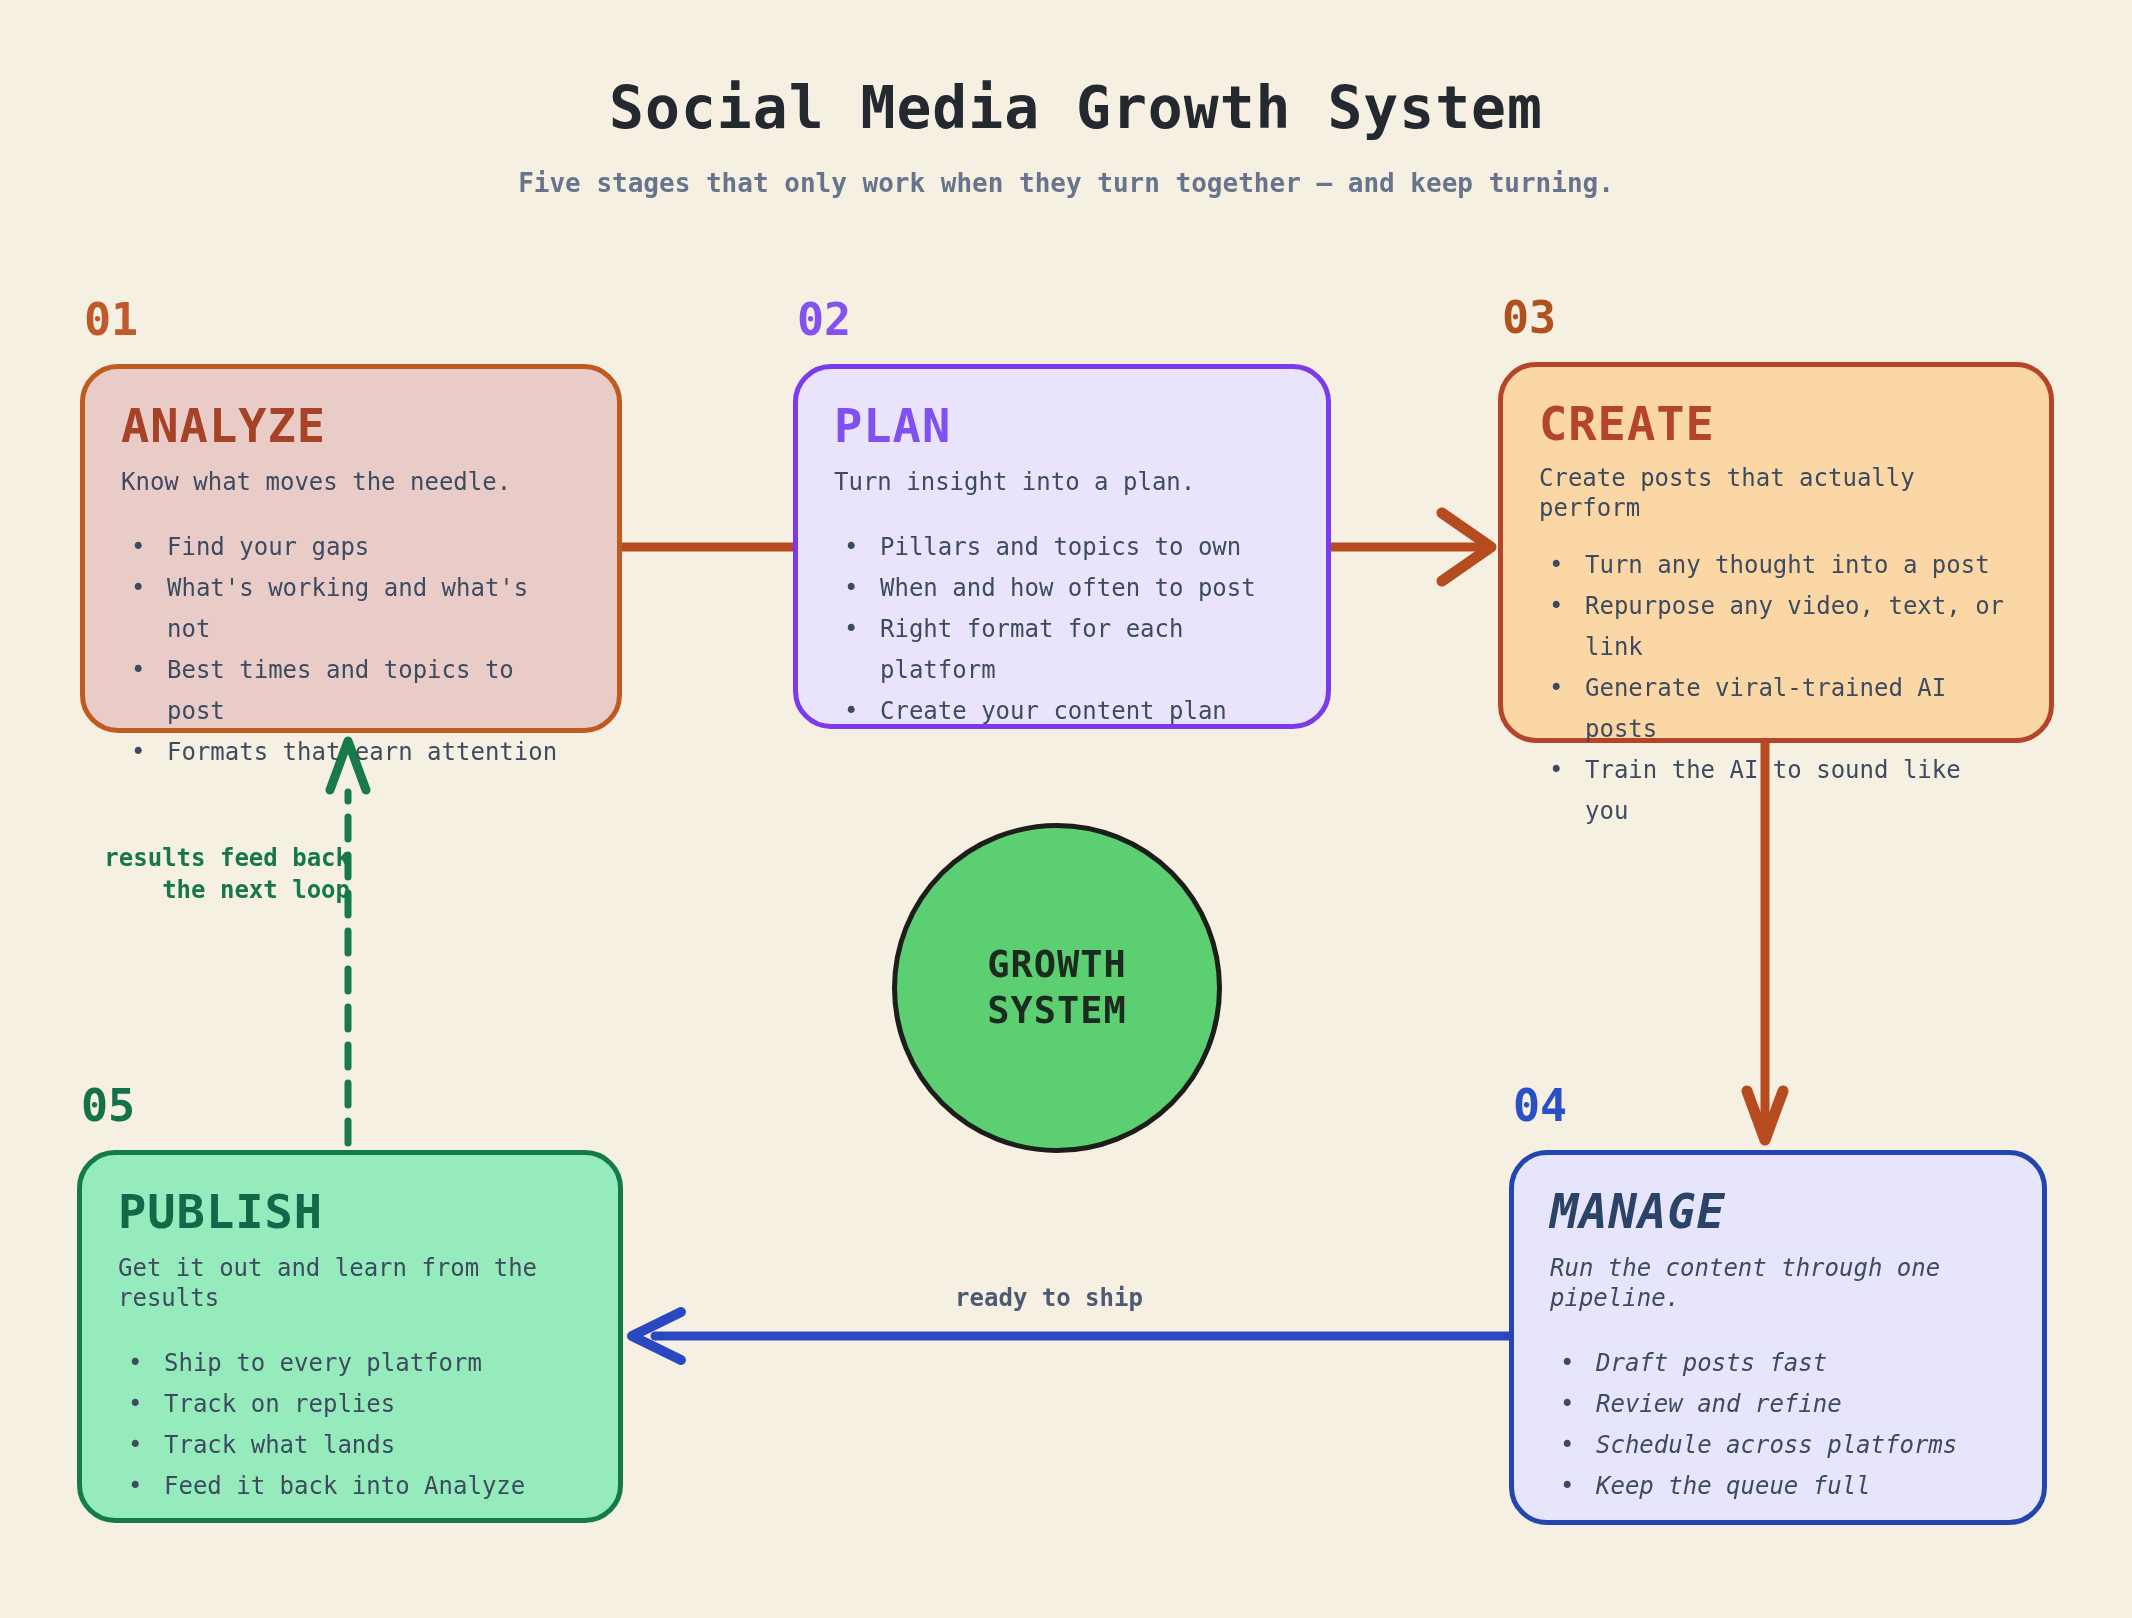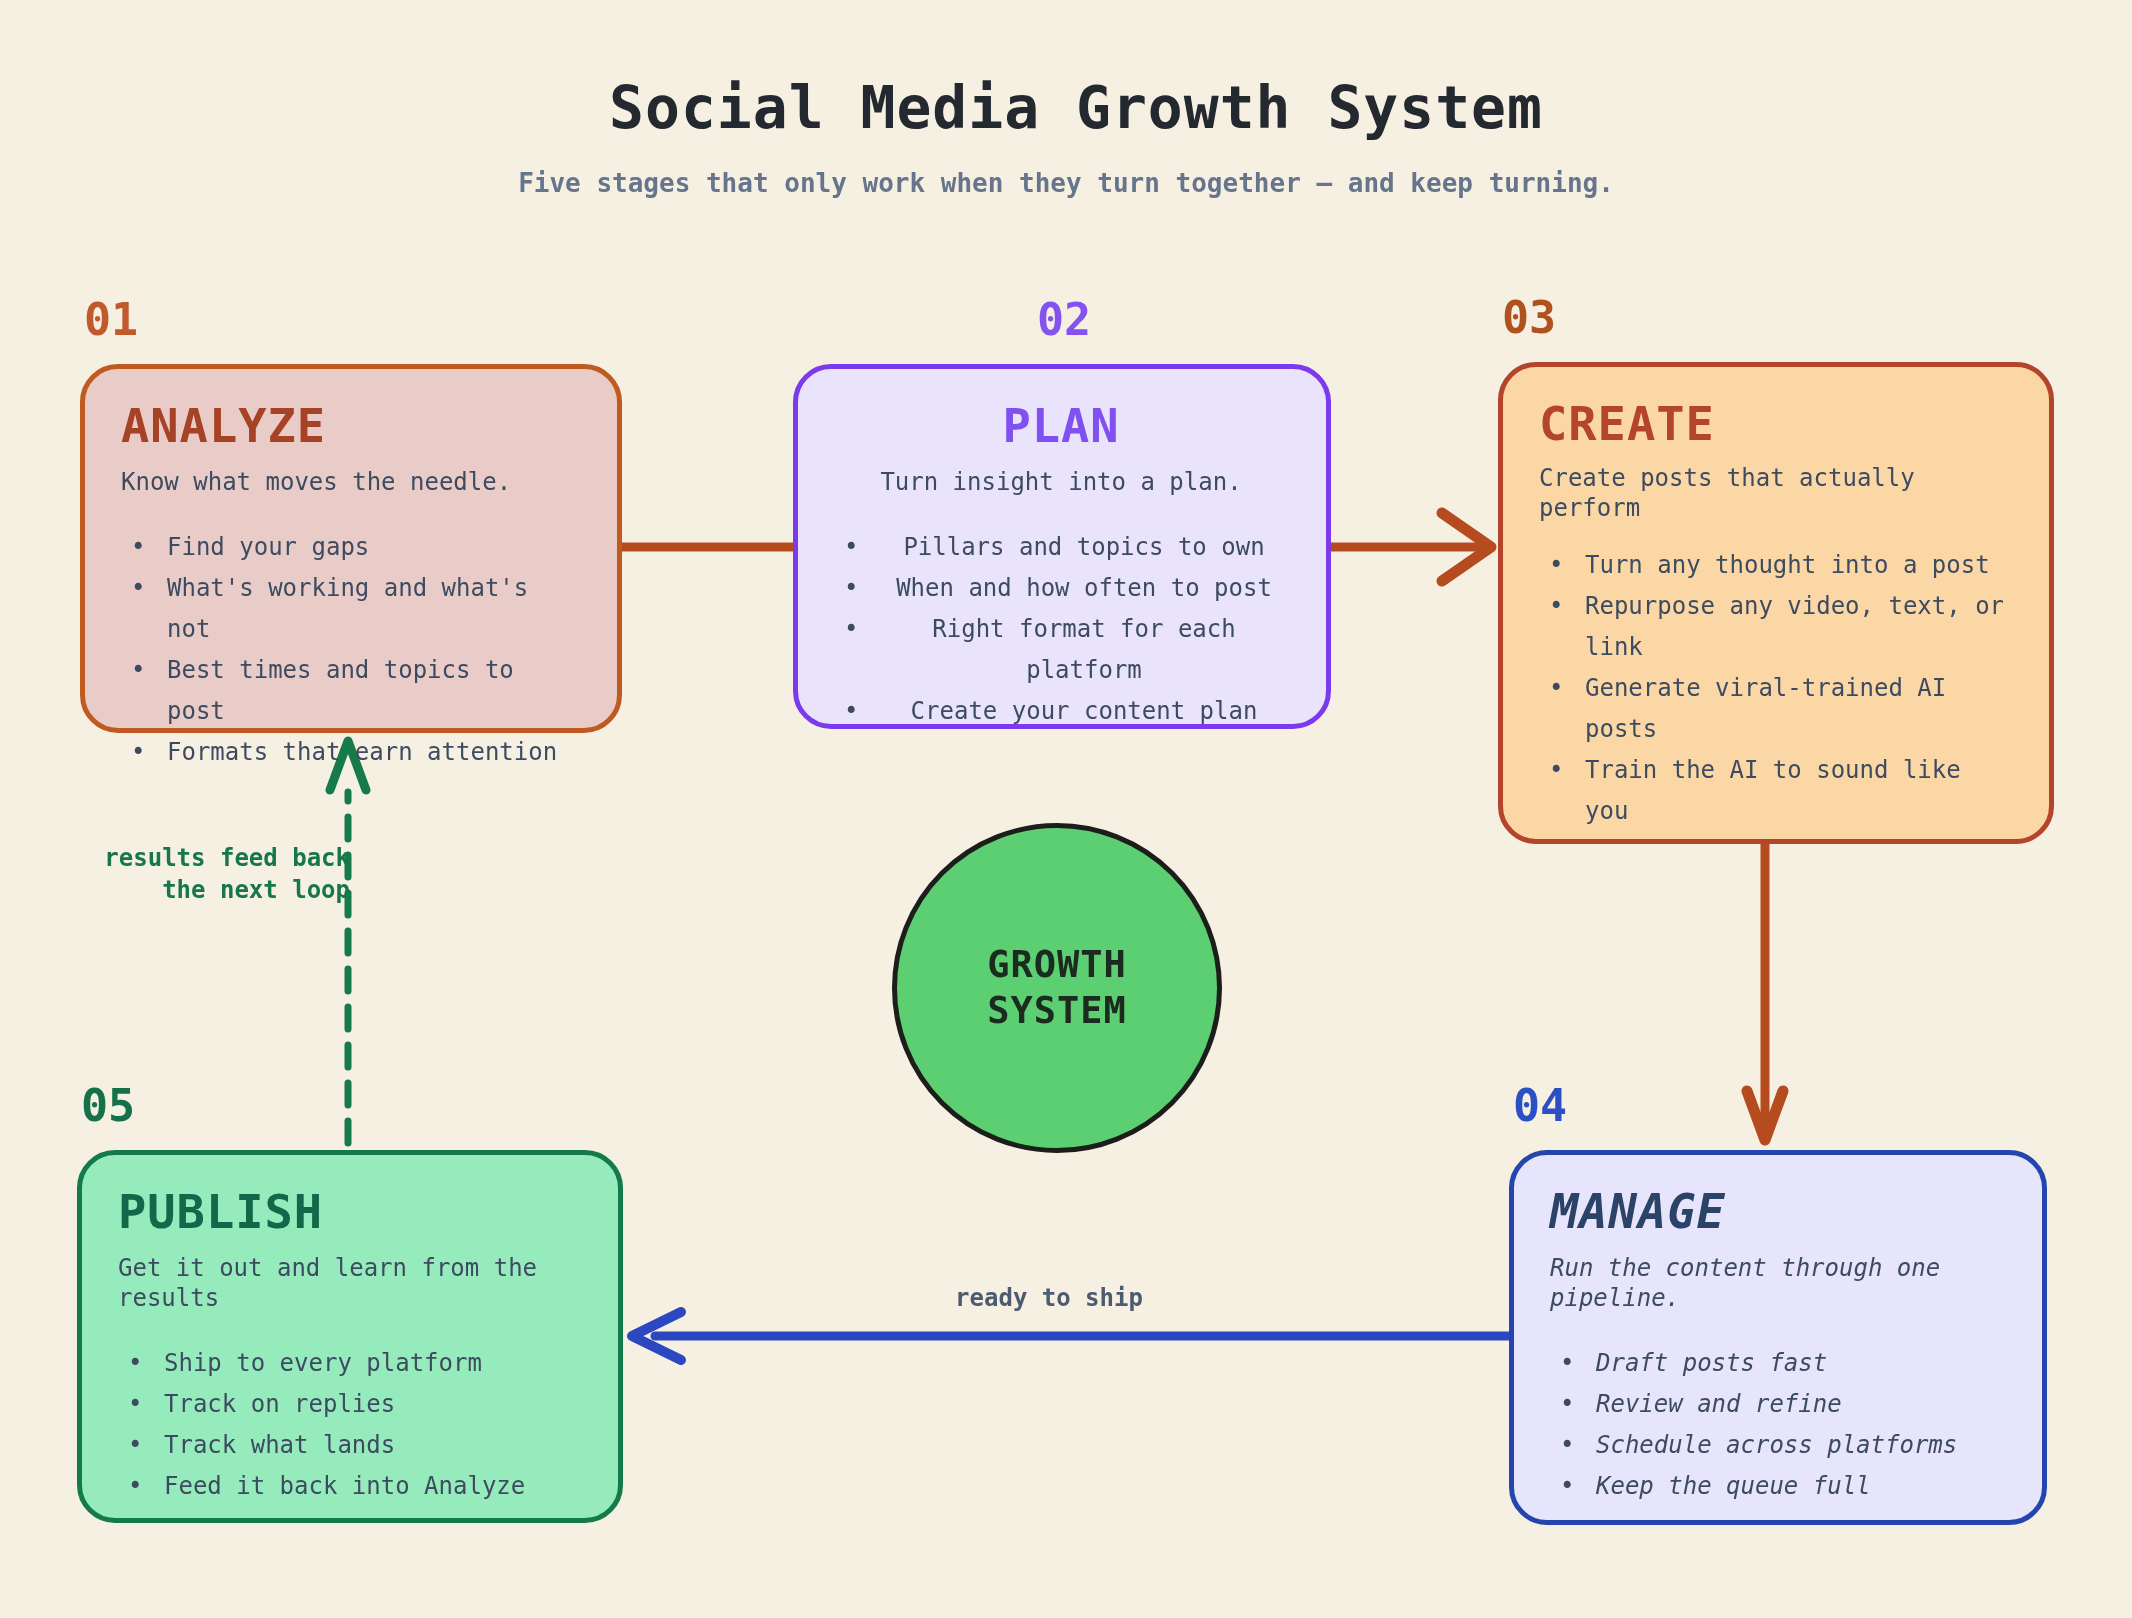--- a/index.html
+++ b/index.html
@@ -34,24 +34,24 @@
     margin:0;font-size:47px;line-height:54px;font-weight:700;
     color:var(--title);letter-spacing:1px;
   }
   .stage-sub{margin:14px 0 0;font-size:24px;line-height:30px;}
   .stage-list{margin:30px 0 0;padding:0;list-style:none;font-size:24px;}
   .stage-list li{position:relative;padding-left:46px;line-height:41px;}
   .stage-list li::before{content:"•";position:absolute;left:10px;}
 
   #stage-analyze{left:80px;top:296px;width:542px;}
   #stage-analyze .stage-box{height:369px;}
-  #stage-plan{left:793px;top:296px;width:538px;text-align:center;}
+  #stage-plan{left:793px;top:296px;width:538px;}
   #stage-plan .stage-box{height:365px;}
   #stage-create{left:1498px;top:294px;width:556px;}
-  #stage-create .stage-box{height:482px;}
+  #stage-create .stage-box{height:381px;}
   #stage-create .stage-sub{margin-top:12px;}
   #stage-create .stage-list{margin-top:22px;}
   #stage-manage{left:1509px;top:1082px;width:538px;}
   #stage-manage .stage-box{height:375px;}
   #stage-publish{left:77px;top:1082px;width:546px;}
   #stage-publish .stage-box{height:373px;}
 
   
   .hub{
     position:absolute;left:892px;top:823px;width:330px;height:330px;

